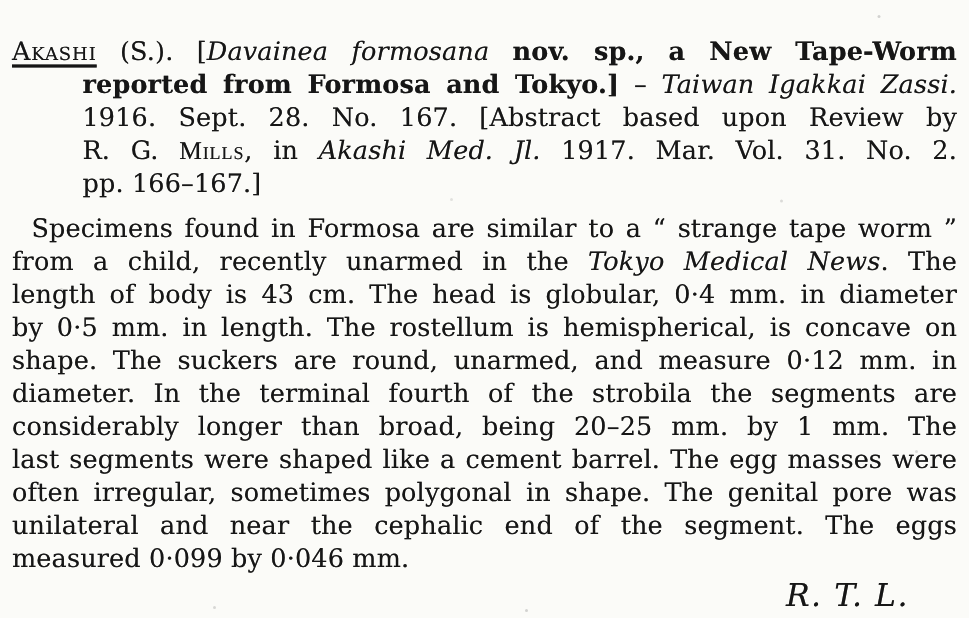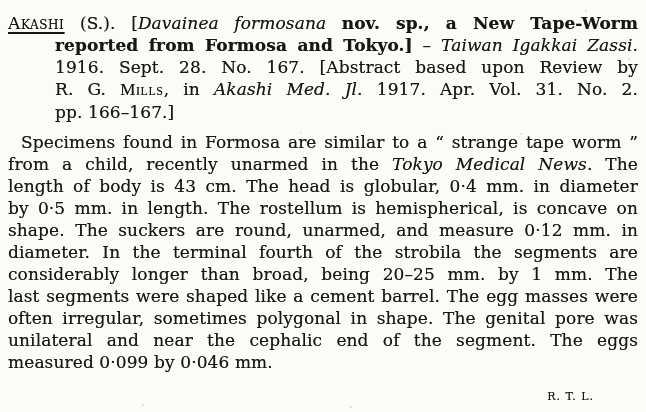--- a/index.html
+++ b/index.html
@@ -4,21 +4,21 @@
 <style>
   html, body {
     margin: 0; padding: 0;
     width: 646px; height: 412px;
     overflow: hidden;
   }
   .page {
     position: relative;
     width: 646px; height: 412px;
     box-sizing: border-box;
-    padding: 12px 8px 0 8px;
+    padding: 24px 8px 0 8px;
     background: #fbfbf8;
     color: #161616;
     font-family: "DejaVu Serif", "Liberation Serif", serif;
     font-size: 17px;
     line-height: 22px;
     letter-spacing: 0.1px;
     text-shadow: 0 0 0.4px rgba(0,0,0,0.55);
   }
   .line {
     text-align: justify;
@@ -37,23 +37,24 @@
   .s-b  { font-weight: bold; }
   .s-sc { font-variant: small-caps; letter-spacing: 0.6px; font-family: Liberation Serif, serif; }
   .s-scu{
     font-variant: small-caps; letter-spacing: 0.6px;
     text-decoration: underline;
     text-decoration-thickness: 1.5px;
     text-underline-offset: 3px;
   }
   .signature {
     position: absolute;
-    top: 386px; right: 52px;
-    font-size: 11px;
+    top: 386px; right: 40px;
+    font-size: 21px;
     letter-spacing: 1px;
+    font-style: italic;
   }
   .noise {
     position: absolute; top: 0; left: 0;
     width: 2px; height: 2px; border-radius: 50%;
     background: transparent;
     box-shadow:
       585px 10px 0 0 rgba(0,0,0,0.16),
       628px 58px 0 0 rgba(0,0,0,0.14),
       520px 133px 0 0 rgba(0,0,0,0.13),
       40px 192px 0 0 rgba(0,0,0,0.12),
@@ -67,21 +68,21 @@
 </head>
 <body>
 
 <div class="page">
   <div class="noise"></div>
 
   <div class="citation">
       <div class="line j first"><span class="s-scu">Akashi</span><span class="s-p"> (S.). [</span><span class="s-i">Davainea formosana</span><span class="s-p"> </span><span class="s-b">nov. sp., a New Tape-Worm</span></div>
       <div class="line j"><span class="s-b">reported from Formosa and Tokyo.]</span><span class="s-p"> – </span><span class="s-i">Taiwan Igakkai Zassi.</span></div>
       <div class="line j"><span class="s-p">1916. Sept. 28. No. 167. [Abstract based upon Review by</span></div>
-      <div class="line j"><span class="s-p">R. G. </span><span class="s-sc">Mills</span><span class="s-p">, in </span><span class="s-i">Akashi Med. Jl.</span><span class="s-p"> 1917. Apr. Vol. 31. No. 2.</span></div>
+      <div class="line j"><span class="s-p">R. G. </span><span class="s-sc">Mills</span><span class="s-p">, in </span><span class="s-i">Akashi Med. Jl.</span><span class="s-p"> 1917. Mar. Vol. 31. No. 2.</span></div>
       <div class="line nj"><span class="s-p">pp. 166–167.]</span></div>
     </div>
 
   <div class="abstract">
       <div class="line j indent"><span class="s-p">Specimens found in Formosa are similar to a “ strange tape worm ”</span></div>
       <div class="line j"><span class="s-p">from a child, recently unarmed in the </span><span class="s-i">Tokyo Medical News</span><span class="s-p">. The</span></div>
       <div class="line j"><span class="s-p">length of body is 43 cm. The head is globular, 0·4 mm. in diameter</span></div>
       <div class="line j"><span class="s-p">by 0·5 mm. in length. The rostellum is hemispherical, is concave on</span></div>
       <div class="line j"><span class="s-p">shape. The suckers are round, unarmed, and measure 0·12 mm. in</span></div>
       <div class="line j"><span class="s-p">diameter. In the terminal fourth of the strobila the segments are</span></div>

